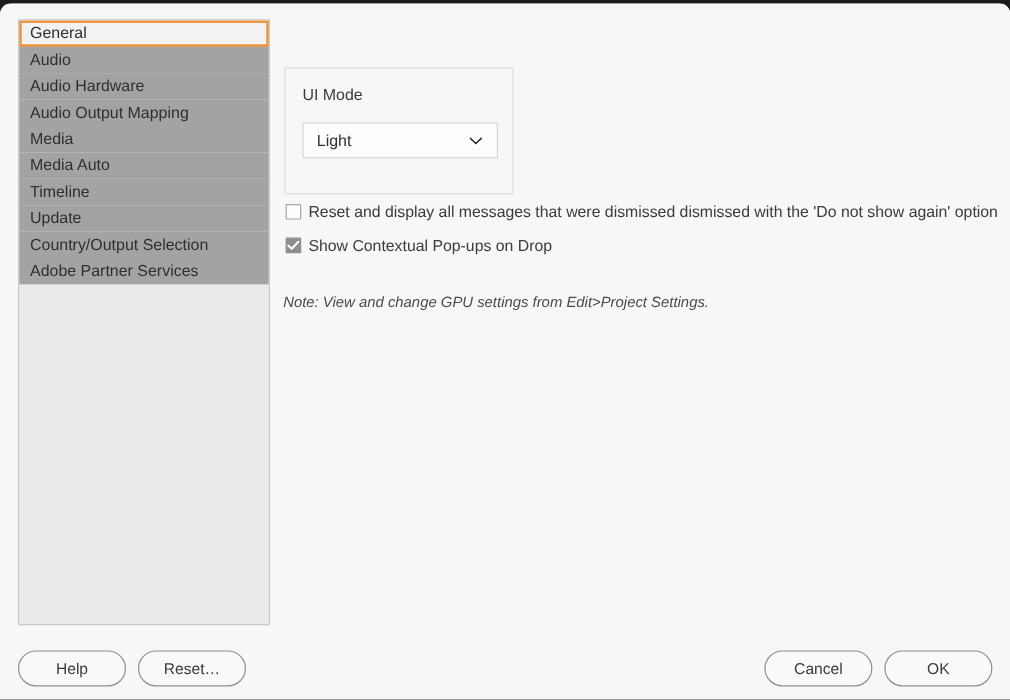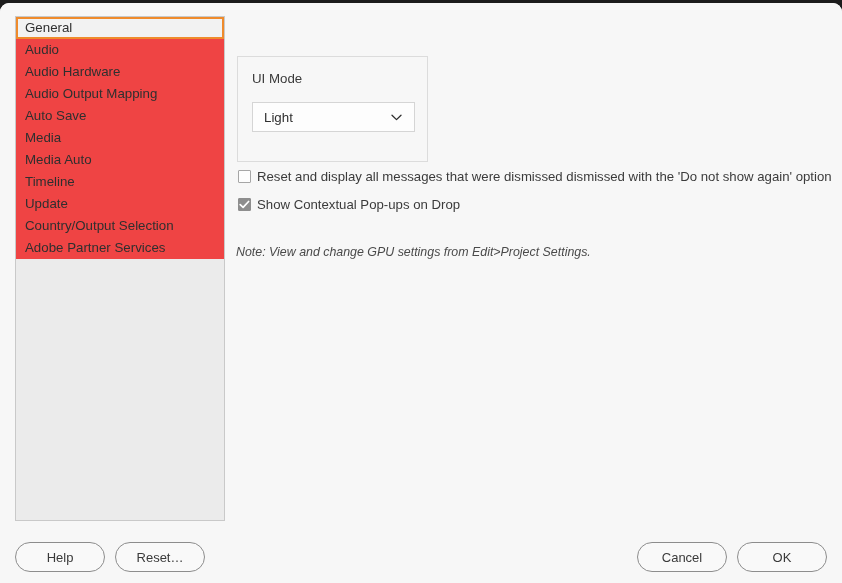--- a/index.html
+++ b/index.html
@@ -66,21 +66,21 @@
     box-sizing: border-box;
     overflow: hidden;
   }
   .cat-item {
     position: relative;
     height: 22px;
     line-height: 22px;
     padding-left: 9px;
     font-size: 13.3px;
     color: #2f2f2f;
-    background: #ef4444;
+    background: #a3a3a3;
     box-sizing: border-box;
     white-space: nowrap;
   }
   .cat-item.selected {
     background: #f2f2f2;
     border: 2px solid #ef8b2c;
     line-height: 18px;
     padding-left: 7px;
   }
 
@@ -193,21 +193,20 @@
 <div id="dialog-window">
 
 
   <div id="dialog-body">
 
     <div id="category-list">
         <div class="cat-item selected">General</div>
         <div class="cat-item">Audio</div>
         <div class="cat-item">Audio Hardware</div>
         <div class="cat-item">Audio Output Mapping</div>
-        <div class="cat-item">Auto Save</div>
         <div class="cat-item">Media</div>
         <div class="cat-item">Media Auto</div>
         <div class="cat-item">Timeline</div>
         <div class="cat-item">Update</div>
         <div class="cat-item">Country/Output Selection</div>
         <div class="cat-item">Adobe Partner Services</div>
       </div>
 
     <div id="ui-mode-group">
       <div id="ui-mode-label">UI Mode</div>

